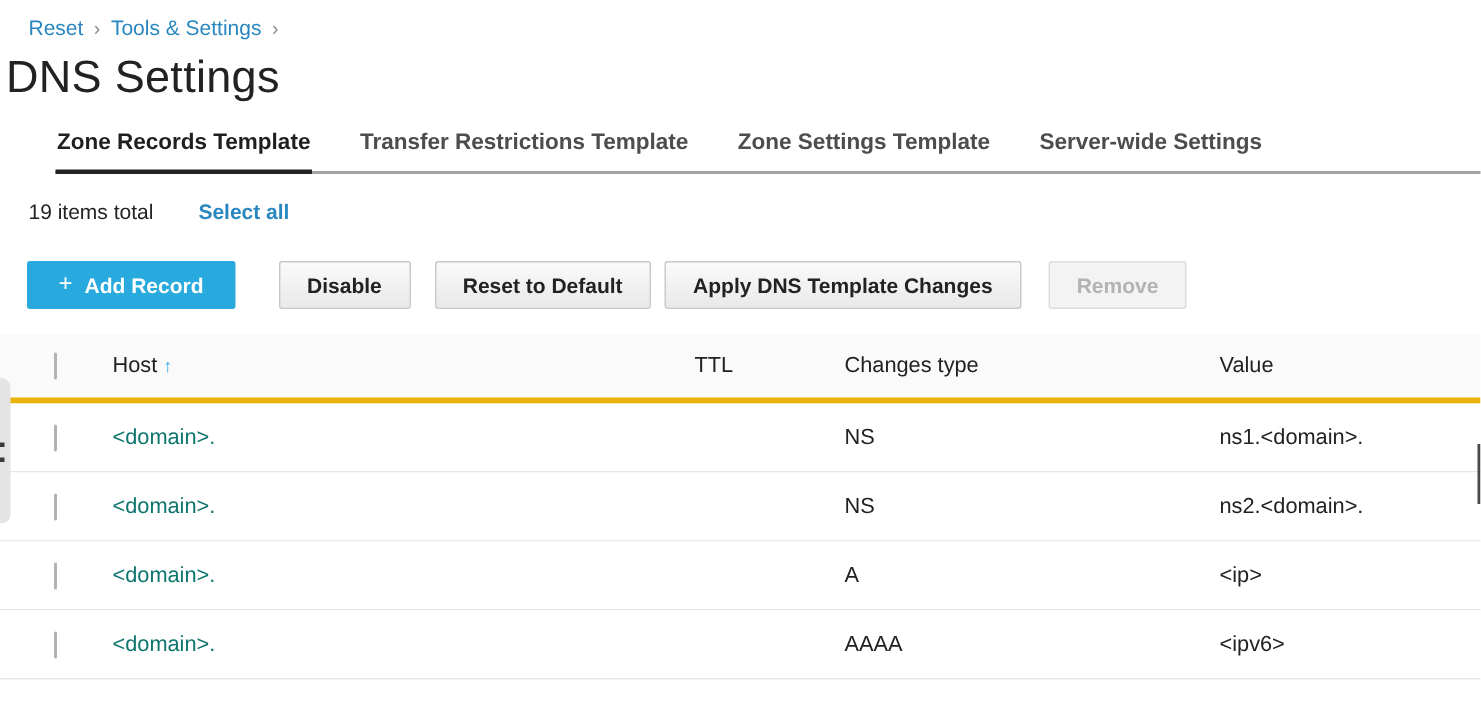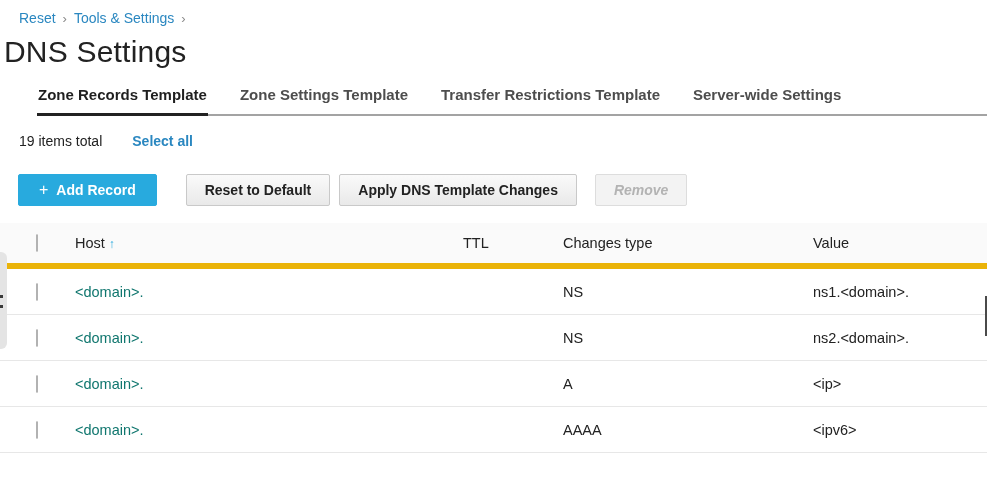--- a/index.html
+++ b/index.html
@@ -109,38 +109,37 @@
     margin-right: 8px;
   }
   .btn-disable { margin-right: 16px; }
   .btn-reset { margin-right: 9px; text-align: right; }
   .btn-apply { margin-right: 18px; }
   .btn[disabled] {
     background: #f3f3f3;
     border-color: #dddddd;
     color: #b3b3b3;
     cursor: default;
-    font-style: italic;
   }
 
   
   .dns-table { margin-top: 17px; width: 100%; }
   .t-row {
     display: grid;
     grid-template-columns: 39px 388px 100px 250px 1fr;
     align-items: center;
     height: 46px;
     padding-left: 36px;
     border-bottom: 1px solid #e7e7e7;
     font-size: 14.5px;
     background: #ffffff;
   }
   .t-row.t-head {
     background: #fafafa;
-    border-bottom: 6px solid #eab308;
+    border-bottom: 4px solid #eab308;
     color: #222;
   }
   .checkbox {
     width: 22px;
     height: 22px;
     border: 1px solid #b2b2b2;
     border-radius: 3px;
     background: #ffffff;
     cursor: pointer;
   }
@@ -193,35 +192,36 @@
   <a>Reset</a>
   <span class="crumb-sep">›</span>
   <a>Tools &amp; Settings</a>
   <span class="crumb-sep">›</span>
 </nav>
 
 <h1 class="page-title">DNS Settings</h1>
 
 <div class="tabs">
   <div class="tab active">Zone Records Template</div>
+  <div class="tab">Transfer Restrictions Template</div>
   <div class="tab">Zone Settings Template</div>
-  <div class="tab">Transfer Restrictions Template</div>
   <div class="tab">Server-wide Settings</div>
 </div>
 
 <div class="list-info">
   <span>19 items total</span>
   <a class="select-all">Select all</a>
 </div>
 
 <div class="toolbar">
   <button class="btn btn-primary">
     <span class="plus">+</span>
     <span>Add Record</span>
   </button>
+  <button class="btn btn-disable">Disable</button>
   <button class="btn btn-reset">Reset to Default</button>
   <button class="btn btn-apply">Apply DNS Template Changes</button>
   <button class="btn" disabled="">Remove</button>
 </div>
 
 <div class="dns-table">
 
   <div class="t-row t-head">
     <div class="cell"><span class="checkbox"></span></div>
     <div class="cell">

